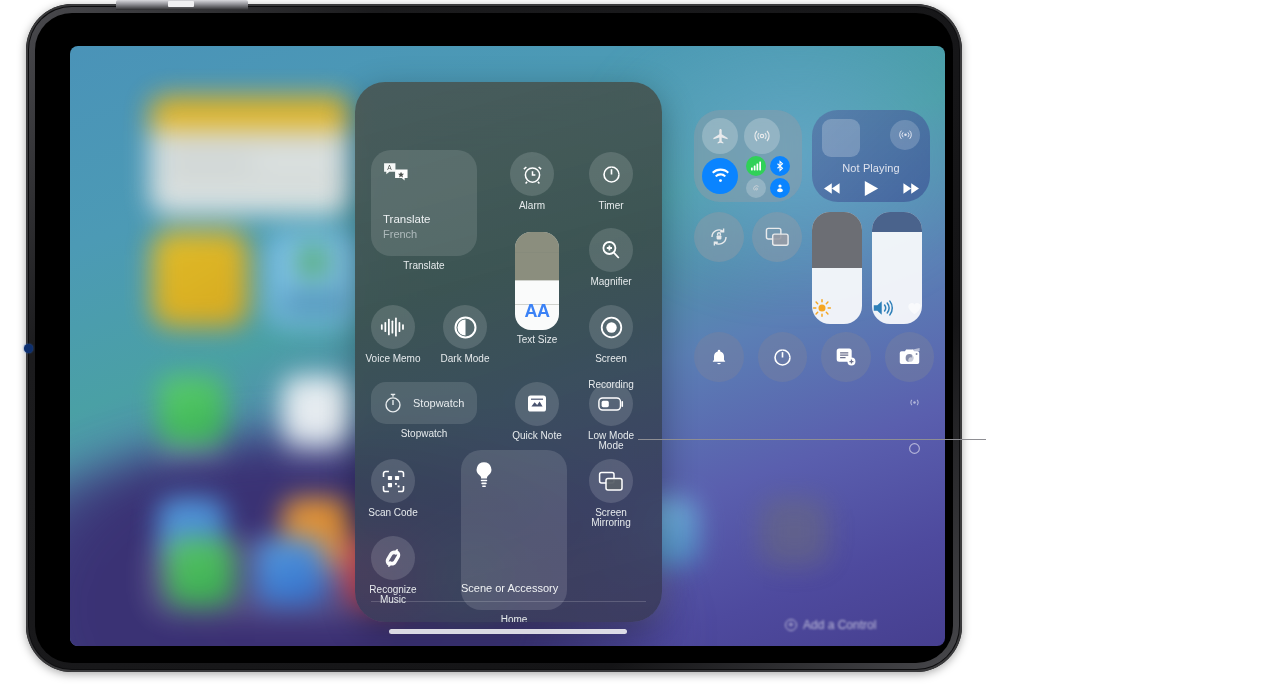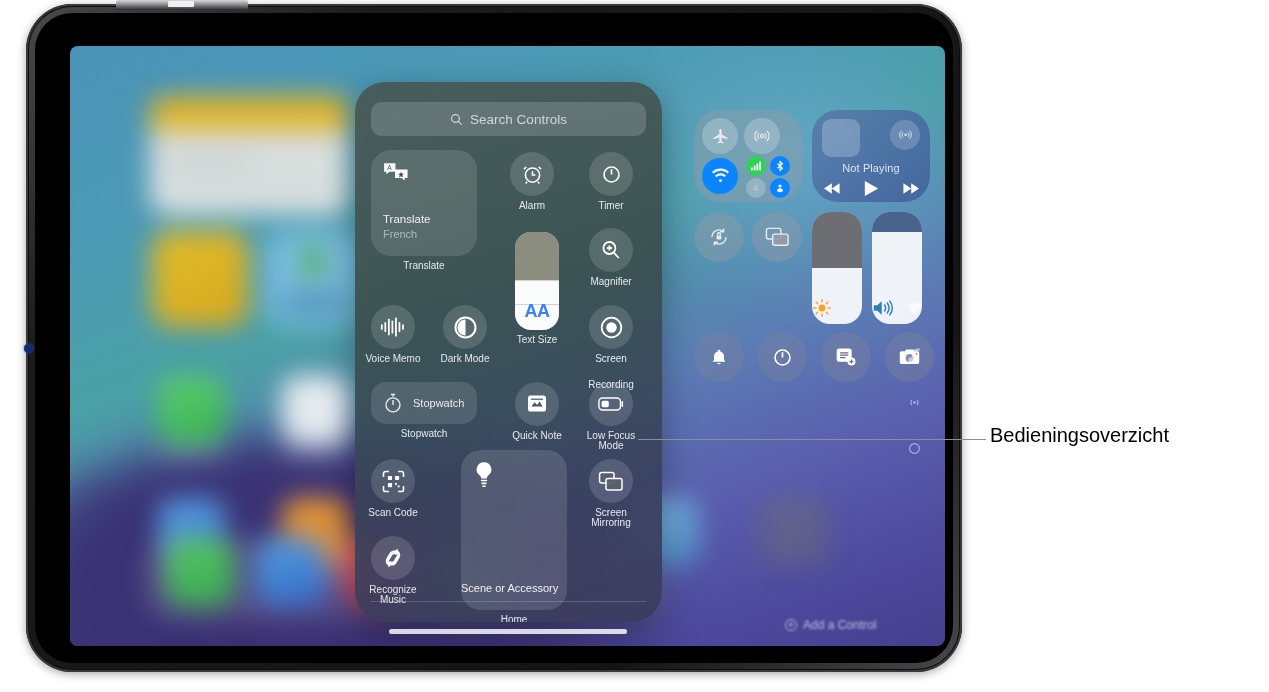--- a/index.html
+++ b/index.html
@@ -496,27 +496,20 @@
         </div>
       </div>
 
       <div class="addctl">
         <span class="plus">+</span>
         <span>Add a Control</span>
       </div>
 
       <div class="gallery">
 
-        <div class="g-search">
-          <svg width="13" height="13" viewBox="0 0 18 18" fill="none" stroke="rgba(235,238,240,.8)" stroke-width="1.6">
-            <circle cx="7.6" cy="7.6" r="5.4"></circle>
-              <path d="M11.6 11.6L16.2 16.2"></path>
-          </svg>
-          <span>Search Controls</span>
-        </div>
 
         <div class="g-grid">
 
           <div class="tile" style="left:0;top:0;">
             <div class="big">
               <span class="bi">
                 <svg width="26" height="22" viewBox="0 0 28 24" fill="#fff">
                   <path d="M1 2.4h12.4v9.2H6.8L3.4 14.4v-2.8H1z" opacity=".95"></path>
                   <text x="4.6" y="9.8" font-size="7.2" font-family="Liberation Sans, sans-serif" fill="#4a4f4c">A</text>
                   <path d="M13 9.4h13.6v9.2h-3.2v2.8l-3.2-2.8H13z"></path>
@@ -635,21 +628,21 @@
           </div>
 
           <div class="tile" style="left:218px;top:232px;">
             <div class="circ">
               <svg width="27" height="18" viewBox="0 0 30 18">
                 <rect x="1" y="2.4" width="24" height="13.2" rx="4" fill="none" stroke="#fff" stroke-width="1.6"></rect>
                 <rect x="4" y="5.4" width="8" height="7.2" rx="1.8" fill="#fff"></rect>
                 <path d="M27 6.6v4.8" stroke="#fff" stroke-width="1.7" stroke-linecap="round"></path>
               </svg>
             </div>
-            <span class="cap">Low Focus</span>
+            <span class="cap">Low Mode</span>
             <span class="cap" style="margin-top:14px;">Mode</span>
           </div>
 
           <div class="tile" style="left:0;top:309px;">
             <div class="circ">
               <svg width="25" height="25" viewBox="0 0 24 24" fill="none" stroke="#fff" stroke-width="1.5">
                 <path d="M2.4 7.6V4.4a2 2 0 012-2h3.2M16.4 2.4h3.2a2 2 0 012 2v3.2M21.6 16.4v3.2a2 2 0 01-2 2h-3.2M7.6 21.6H4.4a2 2 0 01-2-2v-3.2"></path>
                 <rect x="6.6" y="6.6" width="4" height="4" rx=".7" fill="#fff" stroke="none"></rect>
                 <rect x="13.4" y="6.6" width="4" height="4" rx=".7" fill="#fff" stroke="none"></rect>
                 <rect x="6.6" y="13.4" width="4" height="4" rx=".7" fill="#fff" stroke="none"></rect>
@@ -700,15 +693,14 @@
         </div>
 
         <div class="g-divider"></div>
       </div>
 
       <div class="home-ind"></div>
     </div>
   </div>
 
   <div class="callout-line"></div>
-  <div class="callout-text">Bedieningsoverzicht</div>
 
 </div>
 
 </body></html>

